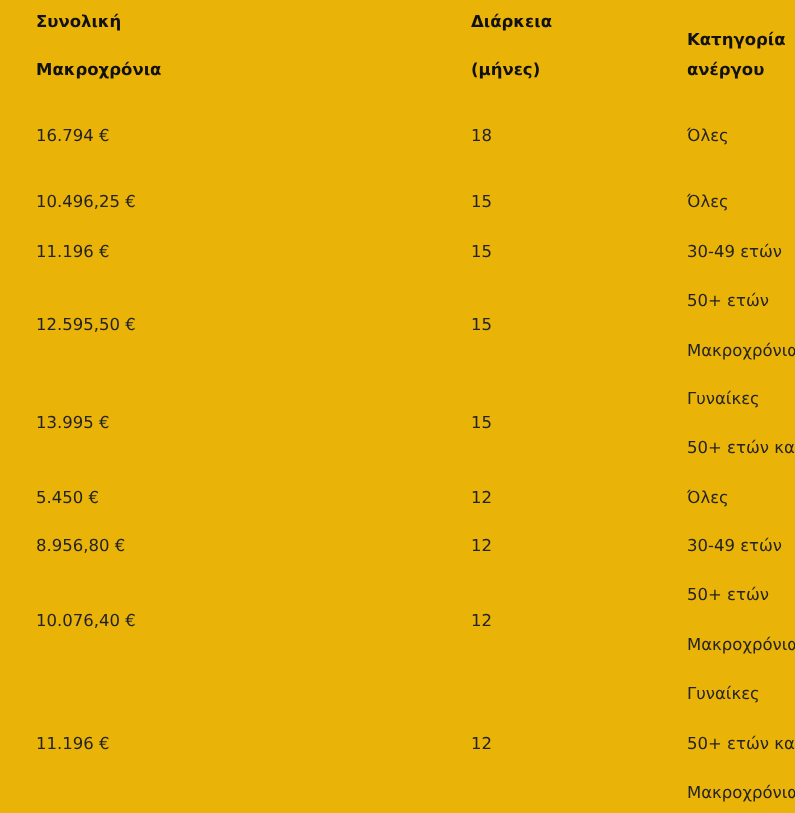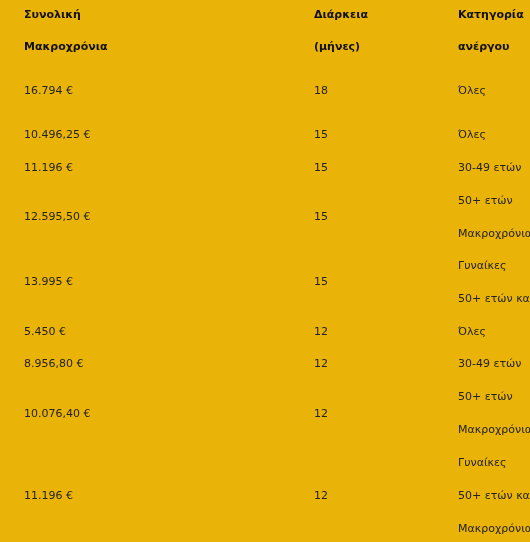--- a/index.html
+++ b/index.html
@@ -55,21 +55,21 @@
 <body>
 
 <div id="table-root">
 
   <div class="cell col-amount hdr" style="top:8px;">Συνολική</div>
   <div class="cell col-amount hdr" style="top:40px;">Μακροχρόνια</div>
 
   <div class="cell col-months hdr" style="top:8px;">Διάρκεια</div>
   <div class="cell col-months hdr" style="top:40px;">(μήνες)</div>
 
-  <div class="cell col-cat hdr" style="top:8px;">Κατηγορία</div>
+  <div class="cell col-cat hdr" style="top:20px;">Κατηγορία</div>
   <div class="cell col-cat hdr" style="top:40px;">ανέργου</div>
 
   <div id="rows-layer">
       <div class="cell col-amount" style="top: 84px;">16.794 €</div>
       <div class="cell col-months" style="top: 84px;">18</div>
       <div class="cell col-cat" style="top: 84px;">Όλες</div>
       <div class="cell col-amount" style="top: 128px;">10.496,25 €</div>
       <div class="cell col-months" style="top: 128px;">15</div>
       <div class="cell col-cat" style="top: 128px;">Όλες</div>
       <div class="cell col-amount" style="top: 161px;">11.196 €</div>

